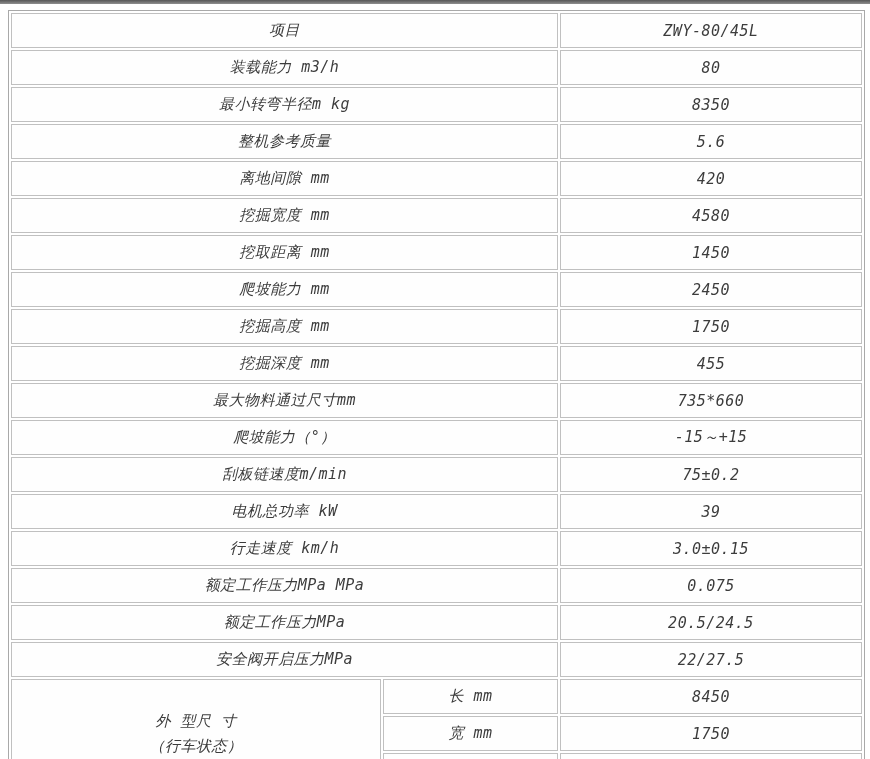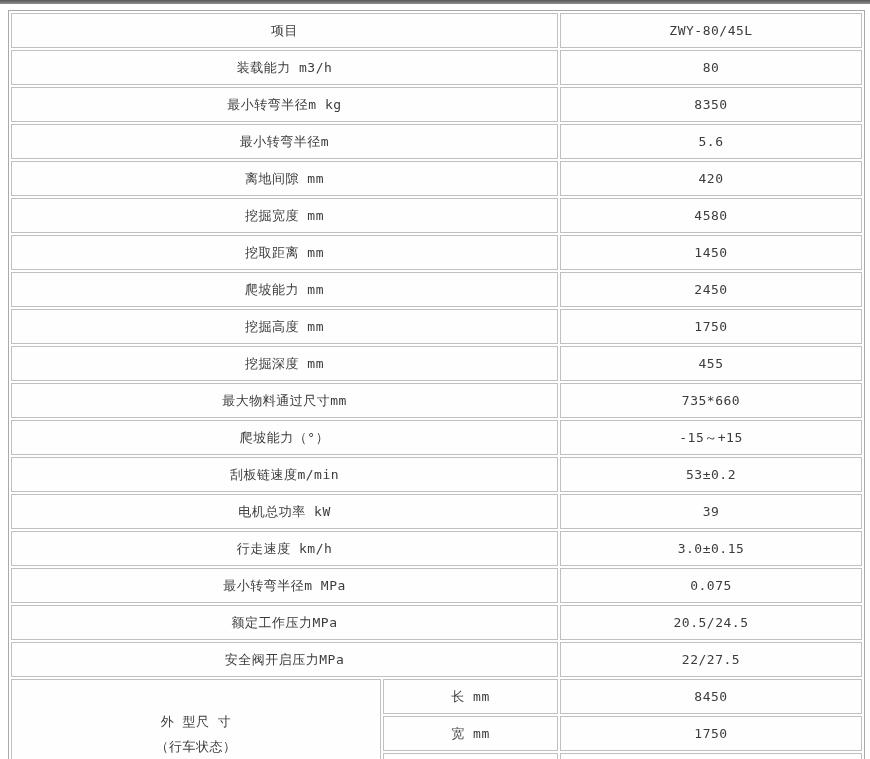--- a/index.html
+++ b/index.html
@@ -24,25 +24,26 @@
     margin: 6px 0 0 8px;
     border: 1px solid #a9a9a9;
     background: #ffffff;
   }
   table.spec-table td {
     border: 1px solid #c0c0c0;
     background: #fefefe;
     text-align: center;
     vertical-align: middle;
     height: 31px;
-    font-size: 13px;
+    font-size: 15px;
     color: #3c3c3c;
     letter-spacing: 0.5px;
     overflow: hidden;
     white-space: nowrap;
+    font-style: italic;
   }
   td.dim-group {
     white-space: normal;
     line-height: 25px;
   }
 </style>
 </head>
 <body>
 
 <div class="top-bar"></div>
@@ -60,21 +61,21 @@
   </tr>
   <tr>
     <td colspan="2">装载能力 m3/h</td>
     <td>80</td>
   </tr>
   <tr>
     <td colspan="2">最小转弯半径m kg</td>
     <td>8350</td>
   </tr>
   <tr>
-    <td colspan="2">最小转弯半径m</td>
+    <td colspan="2">整机参考质量</td>
     <td>5.6</td>
   </tr>
   <tr>
     <td colspan="2">离地间隙 mm</td>
     <td>420</td>
   </tr>
   <tr>
     <td colspan="2">挖掘宽度 mm</td>
     <td>4580</td>
   </tr>
@@ -97,32 +98,32 @@
   <tr>
     <td colspan="2">最大物料通过尺寸mm</td>
     <td>735*660</td>
   </tr>
   <tr>
     <td colspan="2">爬坡能力（°）</td>
     <td>-15～+15</td>
   </tr>
   <tr>
     <td colspan="2">刮板链速度m/min</td>
-    <td>53±0.2</td>
+    <td>75±0.2</td>
   </tr>
   <tr>
     <td colspan="2">电机总功率 kW</td>
     <td>39</td>
   </tr>
   <tr>
     <td colspan="2">行走速度 km/h</td>
     <td>3.0±0.15</td>
   </tr>
   <tr>
-    <td colspan="2">最小转弯半径m MPa</td>
+    <td colspan="2">额定工作压力MPa MPa</td>
     <td>0.075</td>
   </tr>
   <tr>
     <td colspan="2">额定工作压力MPa</td>
     <td>20.5/24.5</td>
   </tr>
   <tr>
     <td colspan="2">安全阀开启压力MPa</td>
     <td>22/27.5</td>
   </tr>

